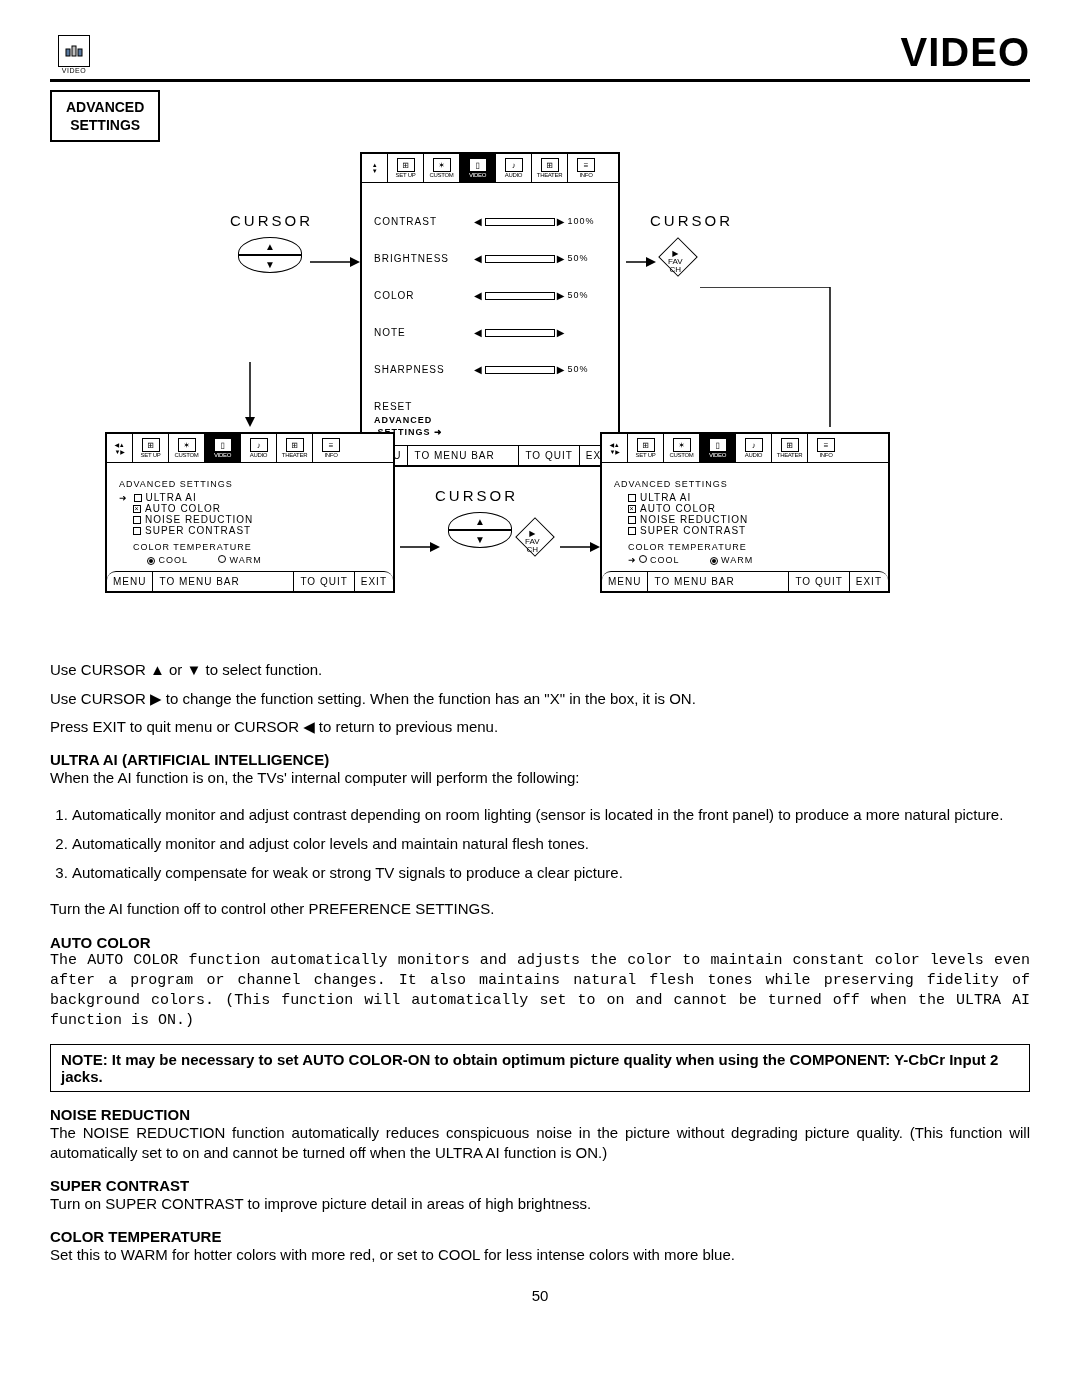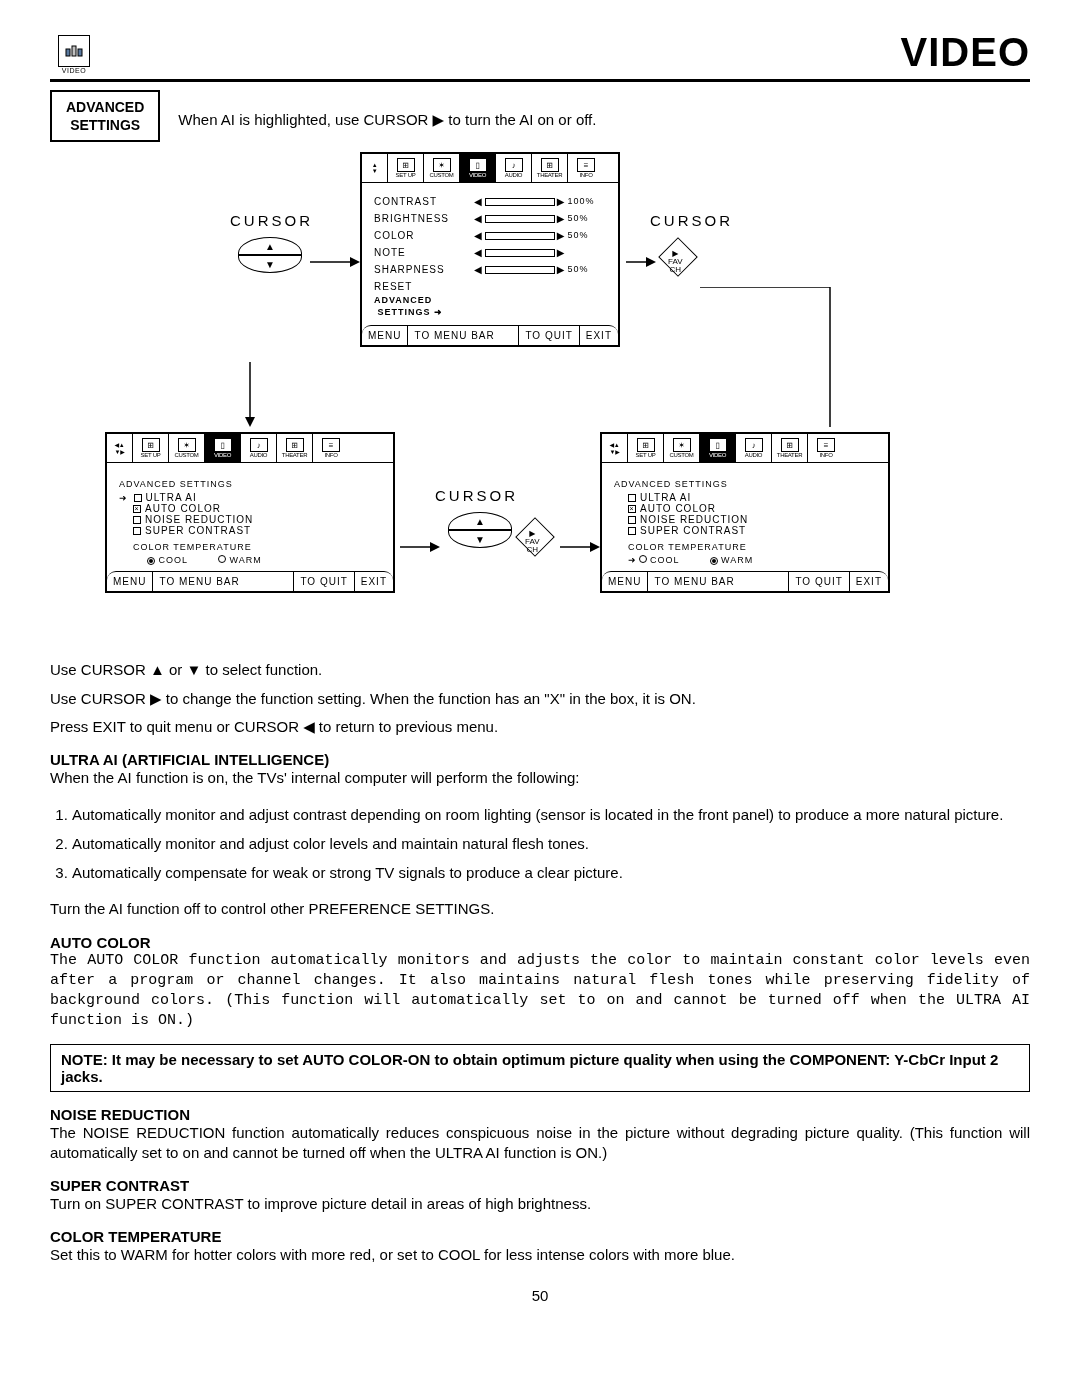--- a/index.html
+++ b/index.html
@@ -12,21 +12,21 @@
   .intro-row { display: flex; align-items: flex-start; }
   .adv-box { border: 2px solid #000; padding: 6px 14px; font-weight: bold; font-size: 14px; text-align: center; line-height: 1.3; margin-right: 18px; flex-shrink: 0; }
   .intro-text { font-size: 15px; text-align: justify; line-height: 1.3; }
   .diagram-area { margin: 10px 0 8px 0; position: relative; height: 500px; }
   .osd { border: 2px solid #000; position: absolute; background: #fff; }
   .osd-tabs { display: flex; border-bottom: 1px solid #000; }
   .osd-tab { border-right: 1px solid #000; width: 36px; height: 28px; display: flex; flex-direction: column; align-items: center; justify-content: center; font-size: 6px; letter-spacing: -0.3px; }
   .osd-tab:last-child { border-right: none; }
   .osd-tab.active { background: #000; color: #fff; }
   .osd-body { padding: 10px 12px 6px 12px; font-size: 10px; letter-spacing: 1px; }
-  .osd-row { display: flex; align-items: center; line-height: 1.7; }
+  .osd-row { display: flex; align-items: center; line-height: 1.7; margin-top: 20px; }
   .osd-label { width: 100px; }
   .slider { display: flex; align-items: center; gap: 2px; }
   .slider-bar { width: 70px; height: 8px; border: 1px solid #000; position: relative; }
   .slider-fill { background: #000; height: 100%; }
   .osd-footer { border-top: 1px solid #000; display: flex; font-size: 10px; letter-spacing: 1px; border-radius: 9px; }
   .osd-footer div { padding: 4px 6px; border-right: 1px solid #000; }
   .osd-footer div:last-child { border-right: none; }
   .cursor-lbl { font-size: 15px; letter-spacing: 3px; position: absolute; }
   .cursor-pad { position: absolute; width: 70px; }
   .pad-shape { display: flex; flex-direction: column; align-items: center; }
@@ -69,21 +69,20 @@
 
 <div class="page-title">VIDEO</div>
 <div class="hrule"></div>
 
 <div class="intro-row">
   <div class="adv-box">
     <span>ADVANCED</span><br><span>SETTINGS</span>
   </div>
   <div class="intro-text">
     <br>
-    <span>When AI is highlighted, use CURSOR ▶ to turn the AI on or off.</span>
   </div>
 </div>
 
 <div class="diagram-area">
 
   <div class="cursor-lbl" style="top:60px; left:180px;">CURSOR</div>
   <div class="cursor-pad" style="top:85px; left:185px;">
     <div class="pad-shape">
       <div class="pad-btn tri-up">▲</div>
       <div class="pad-btn tri-dn">▼</div>

